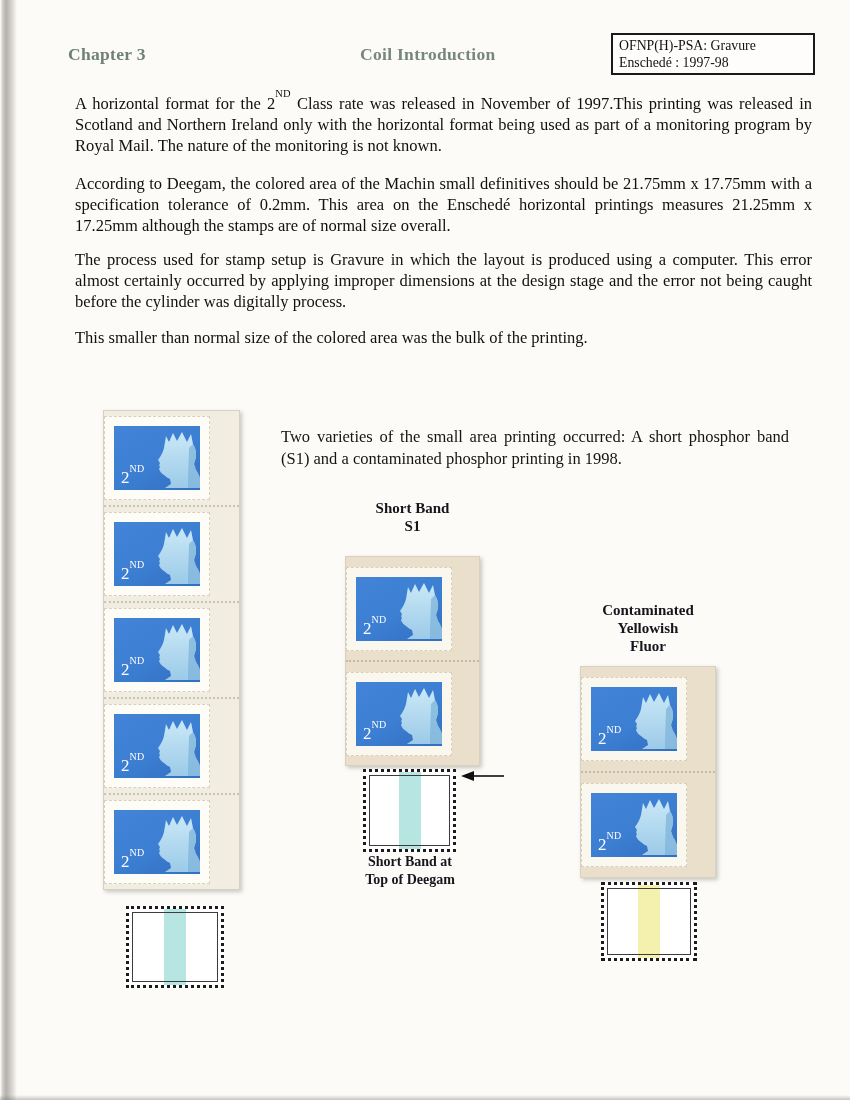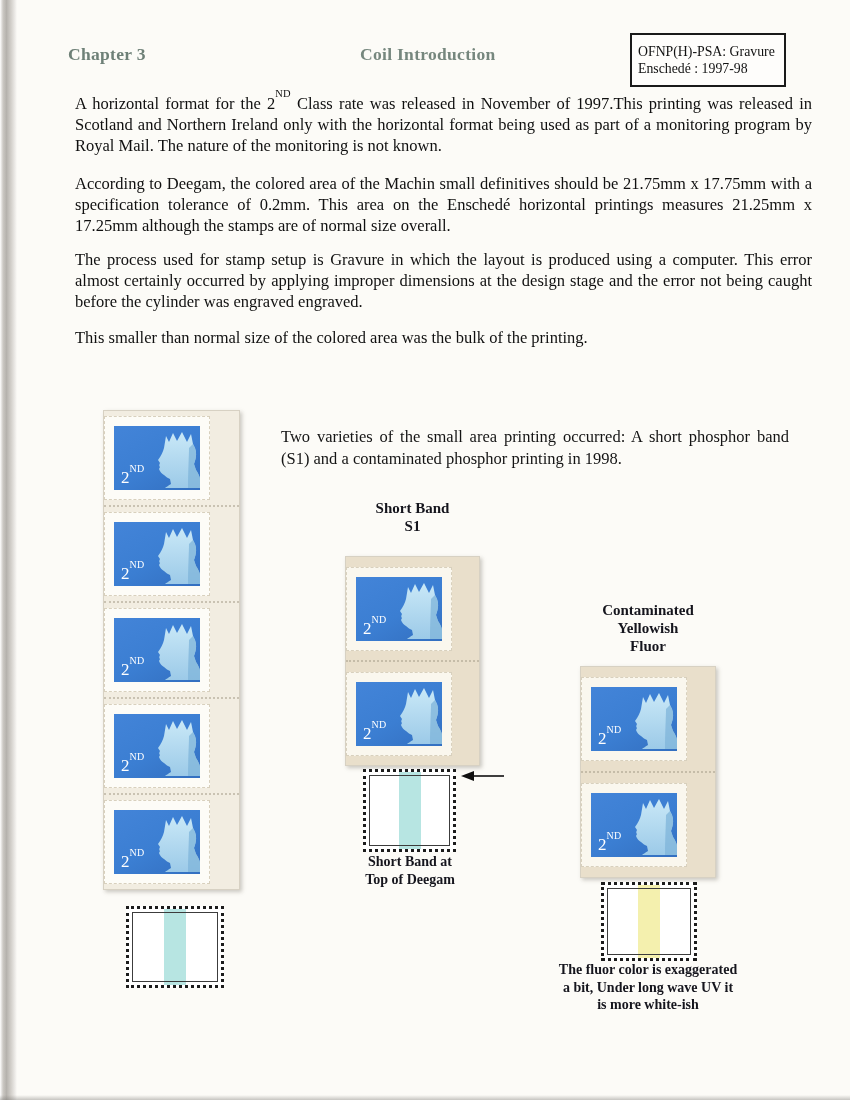--- a/index.html
+++ b/index.html
@@ -6,22 +6,22 @@
   .page{position:relative;width:850px;height:1100px;background:#fcfbf7;overflow:hidden;
         font-family:"Liberation Serif", serif;color:#141414;}
   
   .scan-left{position:absolute;left:0;top:0;bottom:0;width:17px;
     background:linear-gradient(to right,#ffffff 0%,#cbc8c3 18%,#b5b2ad 38%,#d6d3ce 68%,#efedea 90%,#fcfbf7 100%);}
   .scan-bottom{position:absolute;left:0;right:0;bottom:0;height:5px;
     background:linear-gradient(to bottom,rgba(0,0,0,0),rgba(110,108,104,.38));}
   
   .chapter{position:absolute;left:68px;top:44px;font-size:17.5px;font-weight:bold;color:#6e8077;letter-spacing:.3px;}
   .doc-title{position:absolute;left:360px;top:44px;font-size:17.5px;font-weight:bold;color:#76877e;letter-spacing:.3px;}
-  .info-box{position:absolute;left:630px;top:33px;width:156px;background:#fefdfb;
-    border:2px solid #1a1a1a;padding:8px 6px;box-sizing:border-box;}
+  .info-box{position:absolute;left:611px;top:33px;width:204px;background:#fefdfb;
+    border:2px solid #1a1a1a;padding:2px 6px;box-sizing:border-box;}
   .info-box div{font-size:13.8px;line-height:17px;color:#111;}
   
   .para{position:absolute;left:75px;width:737px;font-size:16.5px;line-height:21px;
     text-align:justify;color:#101010;margin:0;}
   .p1{top:88px;} .p2{top:173px;} .p3{top:249px;} .p4{top:327px;text-align:left;}
   .varieties{position:absolute;left:281px;top:426px;width:508px;font-size:16.5px;line-height:22px;text-align:justify;margin:0;}
   sup.nd{font-size:10.5px;position:relative;top:-5px;letter-spacing:.3px;}
   
   .lbl{position:absolute;font-weight:bold;font-size:15px;line-height:18px;text-align:center;color:#15151d;}
   .light-blue-lbl{left:103px;top:382px;width:137px;margin-top:40px;}
@@ -78,21 +78,21 @@
 
   <div class="chapter">Chapter 3</div>
   <div class="doc-title">Coil Introduction</div>
   <div class="info-box">
     <div>OFNP(H)-PSA: Gravure</div>
     <div>Enschedé : 1997-98</div>
   </div>
 
   <p class="para p1"><span>A horizontal format for the </span><span><span>2</span><sup class="nd">ND</sup></span><span> Class rate was released in November of 1997.This printing was released in Scotland and Northern Ireland only with the horizontal format being used as part of a monitoring program by Royal Mail. The nature of the monitoring is not known.</span></p>
   <p class="para p2">According to Deegam, the colored area of the Machin small definitives should be 21.75mm x 17.75mm with a specification tolerance of 0.2mm. This area on the Enschedé horizontal printings measures 21.25mm x 17.25mm although the stamps are of normal size overall.</p>
-  <p class="para p3">The process used for stamp setup is Gravure in which the layout is produced using a computer. This error almost certainly occurred by applying improper dimensions at the design stage and the error not being caught before the cylinder was engraved engraved.</p>
+  <p class="para p3">The process used for stamp setup is Gravure in which the layout is produced using a computer. This error almost certainly occurred by applying improper dimensions at the design stage and the error not being caught before the cylinder was digitally process.</p>
   <p class="para p4">This smaller than normal size of the colored area was the bulk of the printing.</p>
   <p class="varieties">Two varieties of the small area printing occurred: A short phosphor band (S1) and a contaminated phosphor printing in 1998.</p>
 
   <div class="lbl light-blue-lbl">Light Blue</div>
   <div class="lbl short-band-lbl">
     <div>Short Band</div>
     <div>S1</div>
   </div>
   <div class="lbl contaminated-lbl">
     <div>Contaminated</div>
@@ -223,18 +223,13 @@
 
   <svg class="arrow" width="46" height="16" viewBox="0 0 46 16">
     <line x1="12" y1="8" x2="44" y2="8" stroke="#101010" stroke-width="1.6"></line>
     <polygon points="1,8 14,3 14,13" fill="#101010"></polygon>
   </svg>
 
   <div class="cap cap-short">
     <div>Short Band at</div>
     <div>Top of Deegam</div>
   </div>
-  <div class="cap cap-fluor">
-    <div>The fluor color is exaggerated</div>
-    <div>a bit, Under long wave UV it</div>
-    <div>is more white-ish</div>
-  </div>
 </div>
 
 </body></html>

